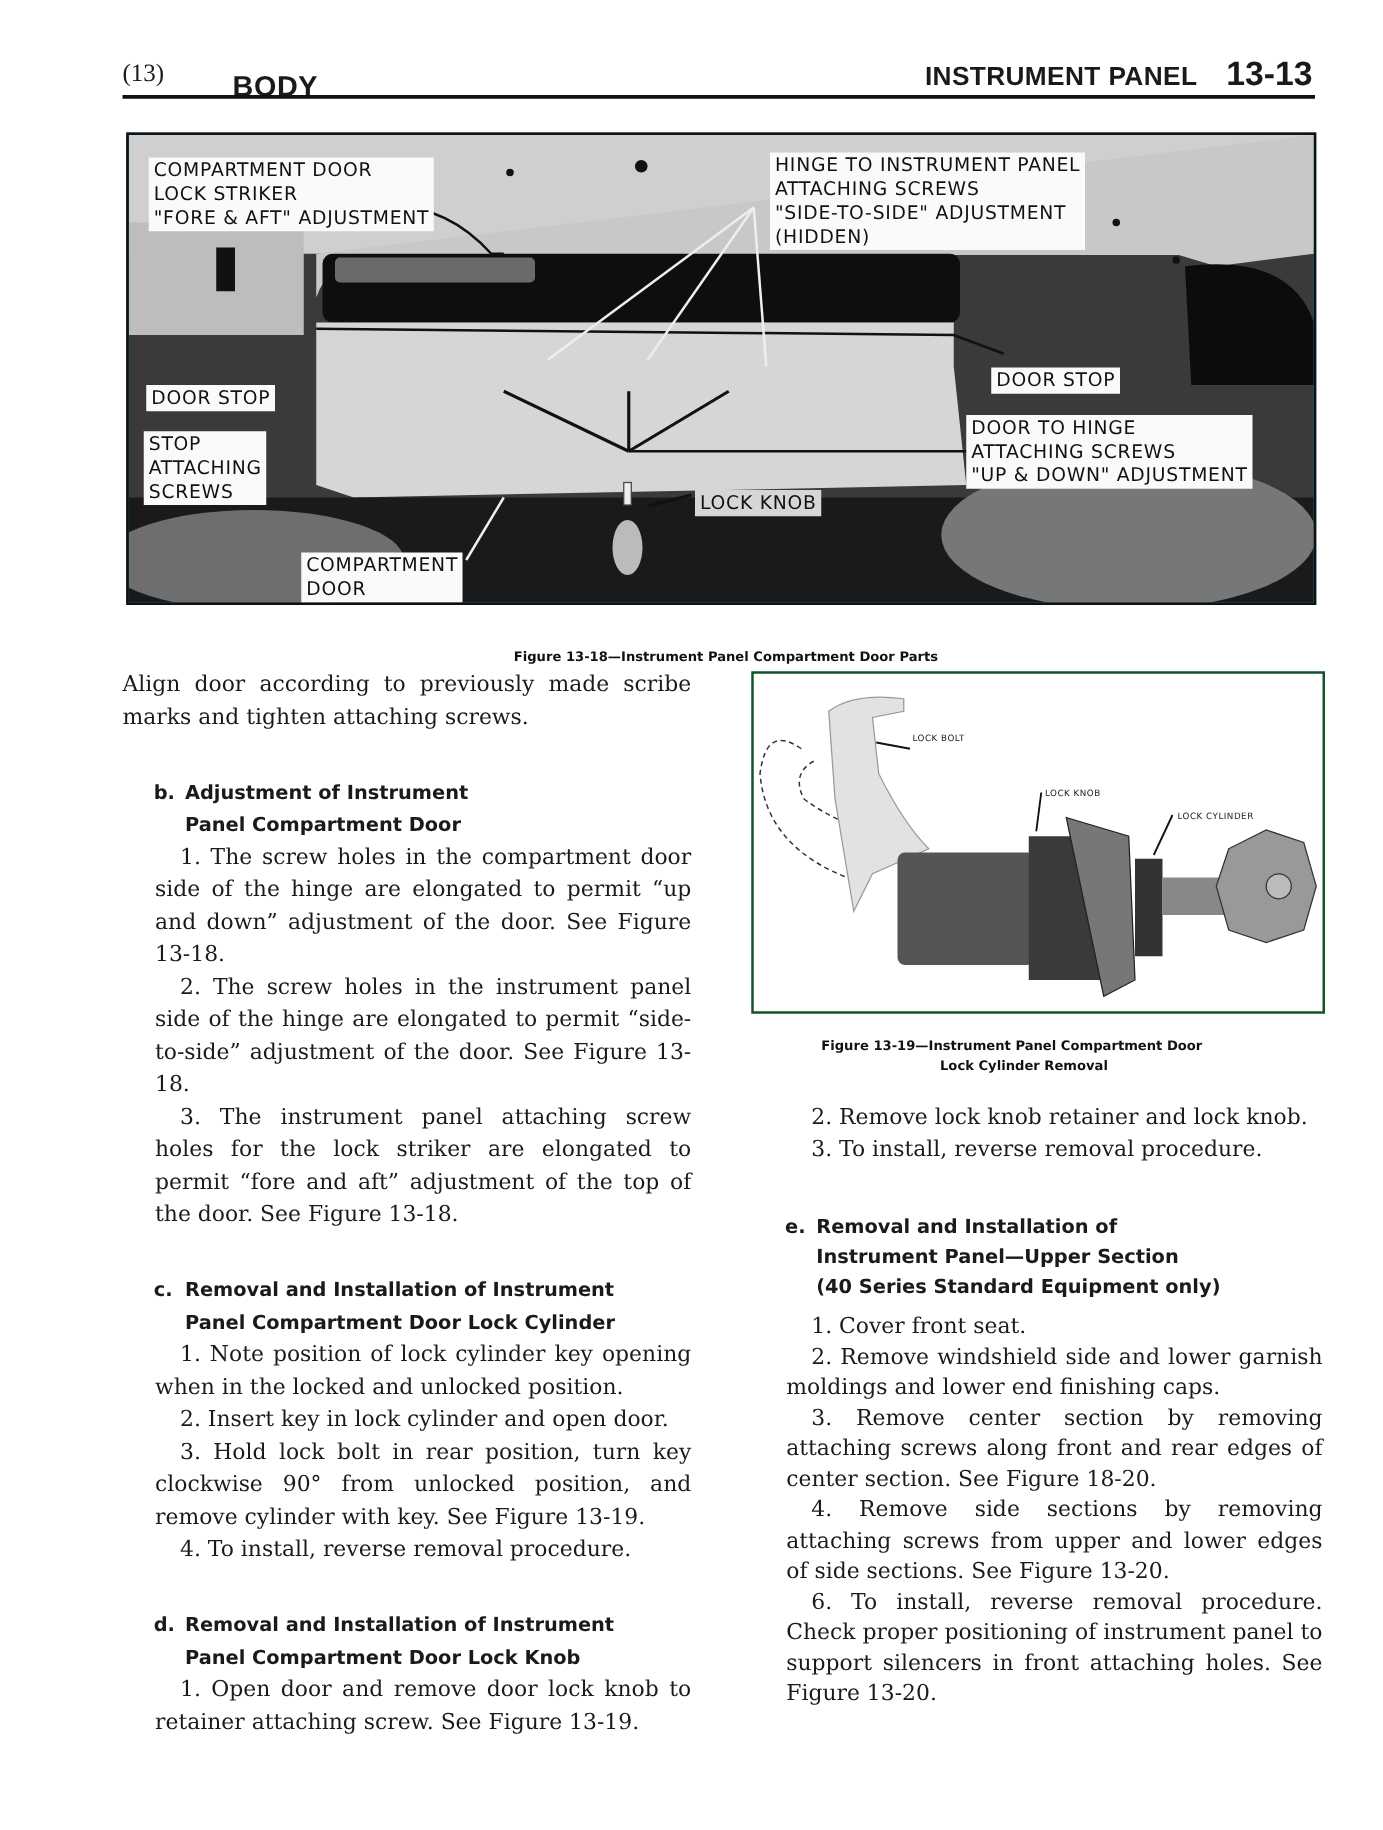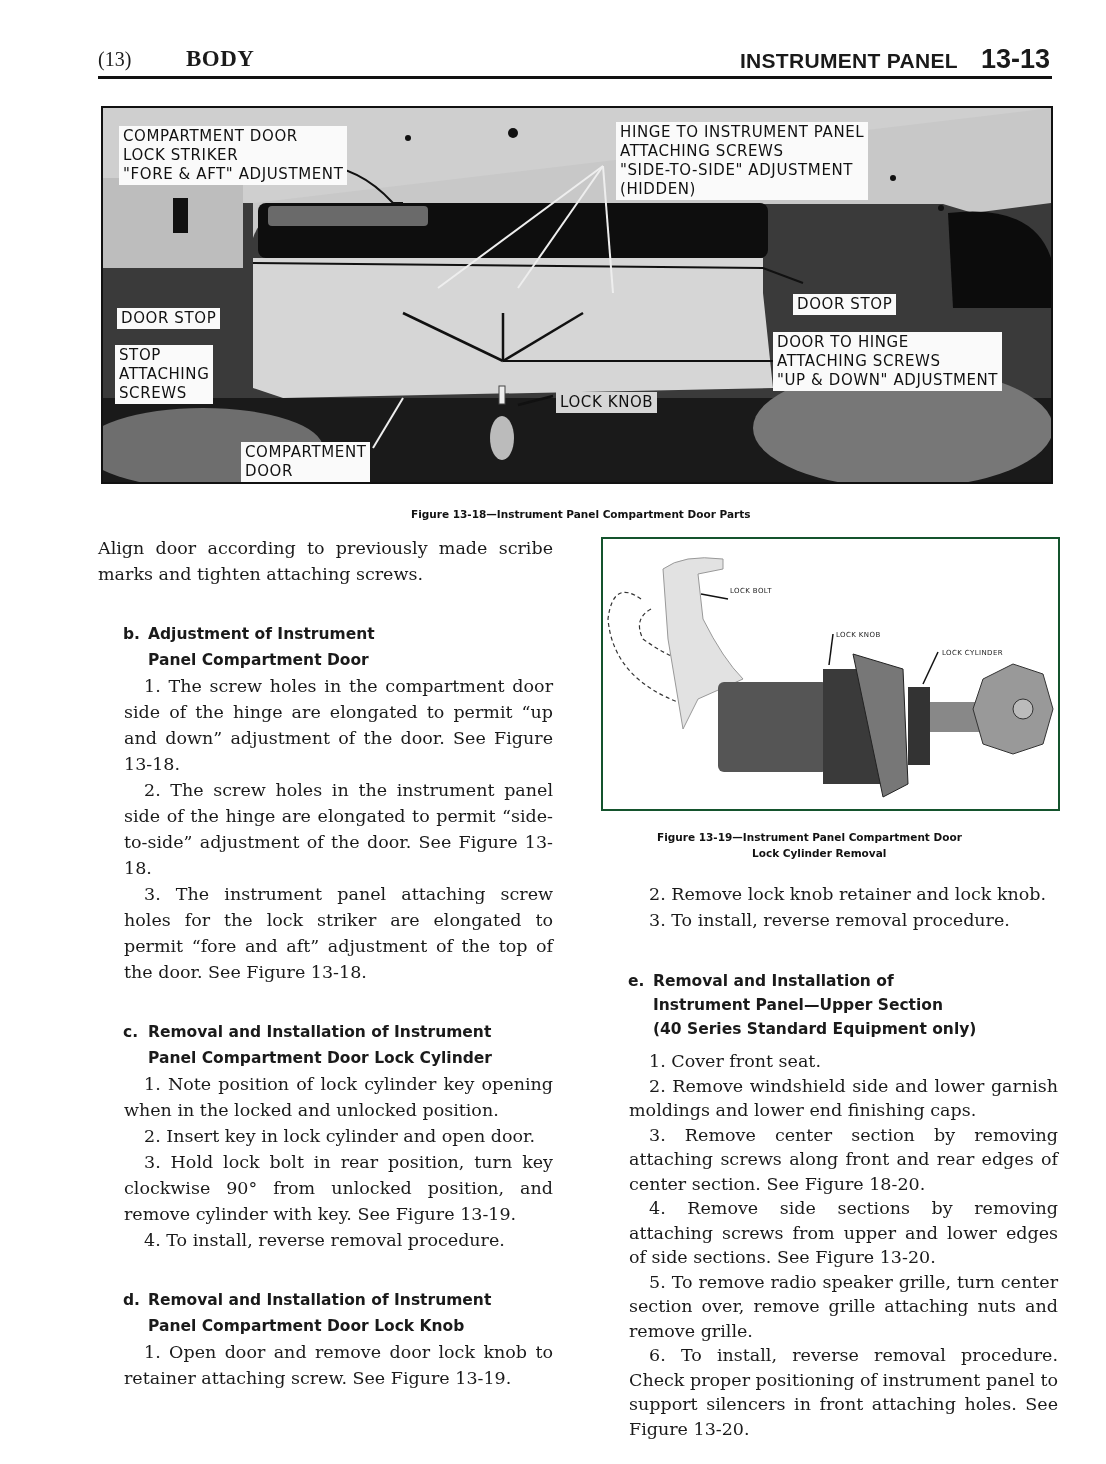--- a/index.html
+++ b/index.html
@@ -1,19 +1,19 @@
 <!DOCTYPE html>
 <html><head>
   <meta charset="utf-8">
   <style>
     html, body { margin: 0; padding: 0; background: #ffffff; }
     body { width: 1106px; height: 1464px; position: relative; overflow: hidden; font-family: "DejaVu Serif", serif; color: #1a1a1a; }
     .hdr { position: absolute; top: 44px; left: 98px; width: 952px; height: 36px; }
     .hdr .pg { position: absolute; left: 0; top: 4px; font-family: "Liberation Serif", serif; font-size: 20px; }
-    .hdr .sec { position: absolute; left: 88px; top: 2px; font-family: Liberation Serif, serif; font-weight: bold; font-size: 23px; letter-spacing: 0.5px; }
+    .hdr .sec { position: absolute; left: 88px; top: 12px; font-family: Liberation Sans, sans-serif; font-weight: bold; font-size: 23px; letter-spacing: 0.5px; }
     .hdr .rt { position: absolute; right: 0; top: 0; white-space: nowrap; }
     .hdr .rt .ch { font-family: "Liberation Sans", sans-serif; font-weight: bold; font-size: 21px; margin-right: 18px; letter-spacing: 0.3px; text-align: right; }
     .hdr .rt .num { font-family: "Liberation Sans", sans-serif; font-weight: bold; font-size: 27px; }
     .hdr-rule { position: absolute; top: 76px; left: 98px; width: 954px; height: 3px; background: #111; }
 
     .fig1 { position: absolute; left: 101px; top: 106px; width: 948px; height: 374px; background: #0369a1; border: 2px solid #111; overflow: hidden; }
     .fig1 svg { position: absolute; left: 0; top: 0; }
     .lbl { position: absolute; background: #fafafa; font-family: "DejaVu Sans", sans-serif; font-size: 15px; line-height: 19px; letter-spacing: 0.6px; color: #111; padding: 1px 4px; white-space: nowrap; }
     .cap { position: absolute; font-family: "DejaVu Sans", sans-serif; font-weight: bold; font-size: 10.5px; color: #111; white-space: nowrap; }
 
@@ -101,21 +101,21 @@
     <div>DOOR TO HINGE</div>
     <div>ATTACHING SCREWS</div>
     <div>"UP &amp; DOWN" ADJUSTMENT</div>
   </div>
   <div class="lbl" style="left:453px;top:284px;background:#d6d6d6;">LOCK KNOB</div>
   <div class="lbl" style="left:138px;top:318px;margin-top:16px;">
     <div>COMPARTMENT</div>
     <div>DOOR</div>
   </div>
 </div>
-<div class="cap" style="left:411px;top:508px;">Figure 13-18—Instrument Panel Compartment Door Parts</div>
+<div class="cap" style="left:411px;top:520px;">Figure 13-18—Instrument Panel Compartment Door Parts</div>
 
 <div class="col" style="left:98px;top:535px;width:455px;">
   <p>Align door according to previously made scribe marks and tighten attaching screws.</p>
   <div style="height:34px"></div>
   <h3><span class="lt">b.</span><span>Adjustment of Instrument</span><br><span>Panel Compartment Door</span></h3>
   <p class="ind">1. The screw holes in the compartment door side of the hinge are elongated to permit “up and down” adjustment of the door. See Figure 13-18.</p>
   <p class="ind">2. The screw holes in the instrument panel side of the hinge are elongated to permit “side-to-side” adjustment of the door. See Figure 13-18.</p>
   <p class="ind">3. The instrument panel attaching screw holes for the lock striker are elongated to permit “fore and aft” adjustment of the top of the door. See Figure 13-18.</p>
   <div style="height:34px"></div>
   <h3><span class="lt">c.</span><span>Removal and Installation of Instrument</span><br><span>Panel Compartment Door Lock Cylinder</span></h3>
@@ -158,15 +158,14 @@
 <div class="col" style="left:603px;top:881px;width:455px;">
   <p class="ind">2. Remove lock knob retainer and lock knob.</p>
   <p class="ind">3. To install, reverse removal procedure.</p>
   <div style="height:36px"></div>
   <h3 style="line-height:24px;"><span class="lt">e.</span><span>Removal and Installation of</span><br><span>Instrument Panel—Upper Section</span><br><span>(40 Series Standard Equipment only)</span></h3>
   <div style="height:8px"></div>
   <p class="ind" style="line-height:24.5px">1. Cover front seat.</p>
   <p class="ind" style="line-height:24.5px">2. Remove windshield side and lower garnish moldings and lower end finishing caps.</p>
   <p class="ind" style="line-height:24.5px">3. Remove center section by removing attaching screws along front and rear edges of center section. See Figure 18-20.</p>
   <p class="ind" style="line-height:24.5px">4. Remove side sections by removing attaching screws from upper and lower edges of side sections. See Figure 13-20.</p>
-  <p class="ind" style="line-height:24.5px">5. To remove radio speaker grille, turn center section over, remove grille attaching nuts and remove grille.</p>
   <p class="ind" style="line-height:24.5px">6. To install, reverse removal procedure. Check proper positioning of instrument panel to support silencers in front attaching holes. See Figure 13-20.</p>
 </div>
 
 </body></html>

